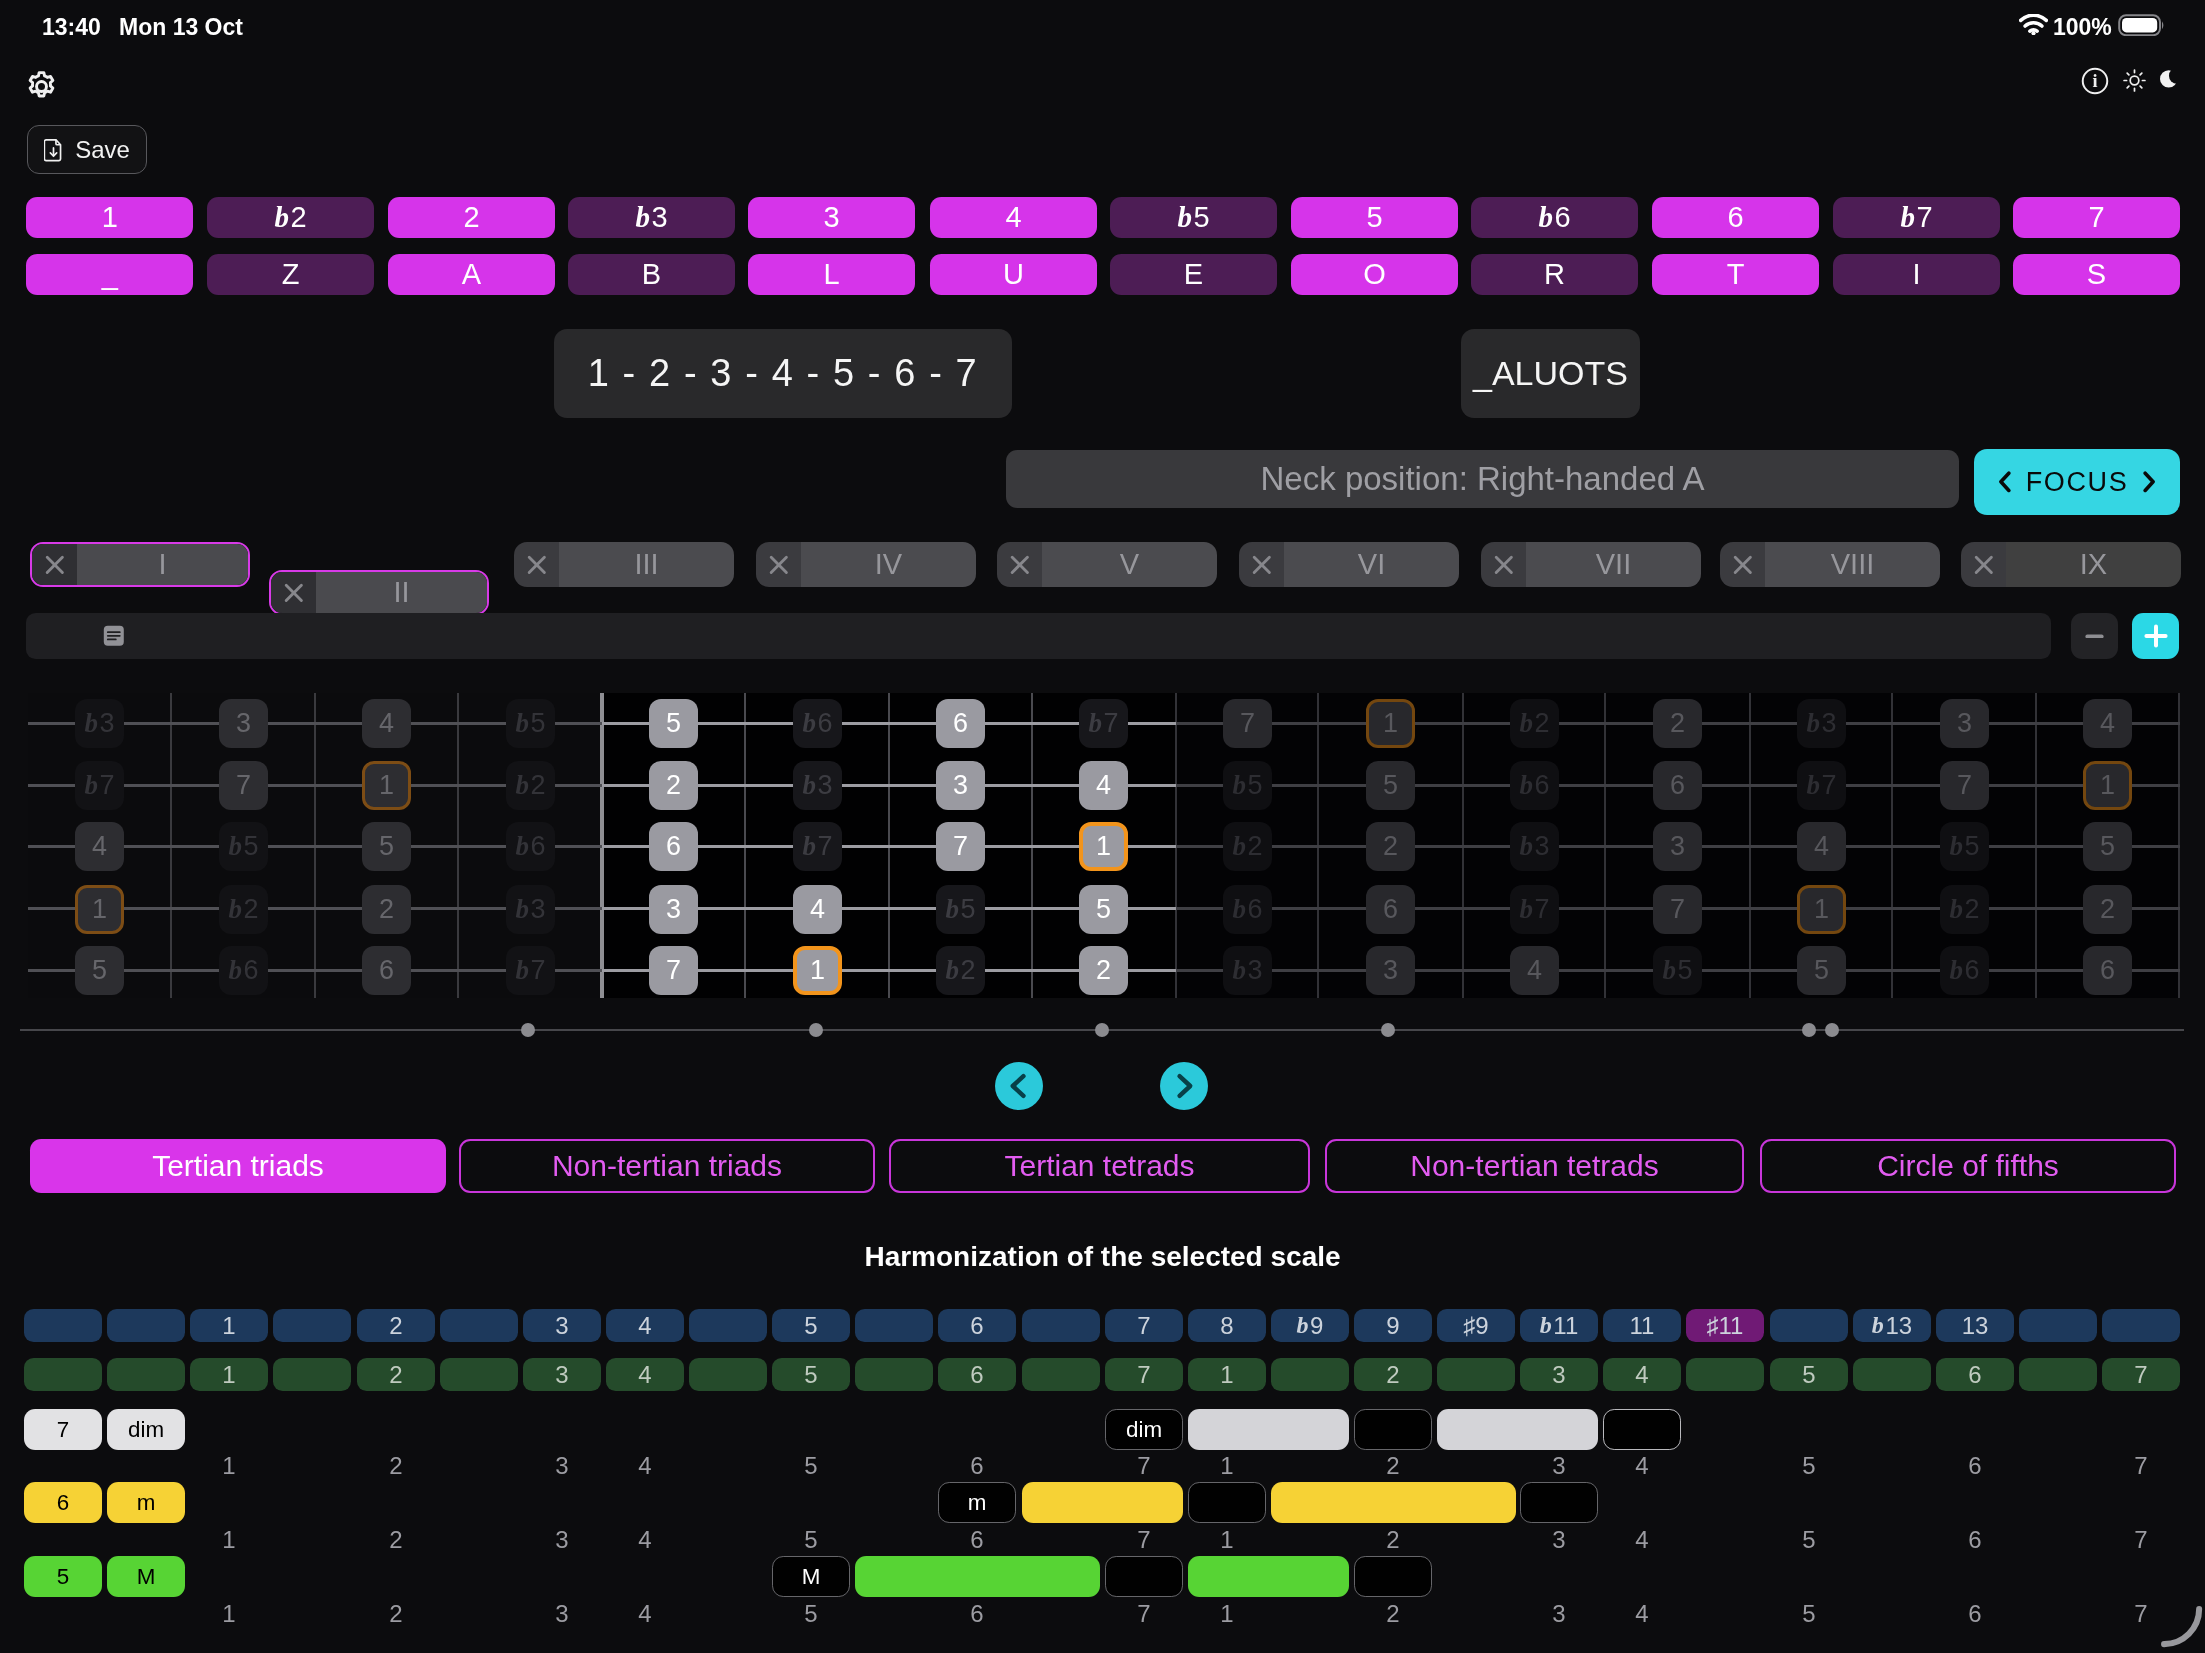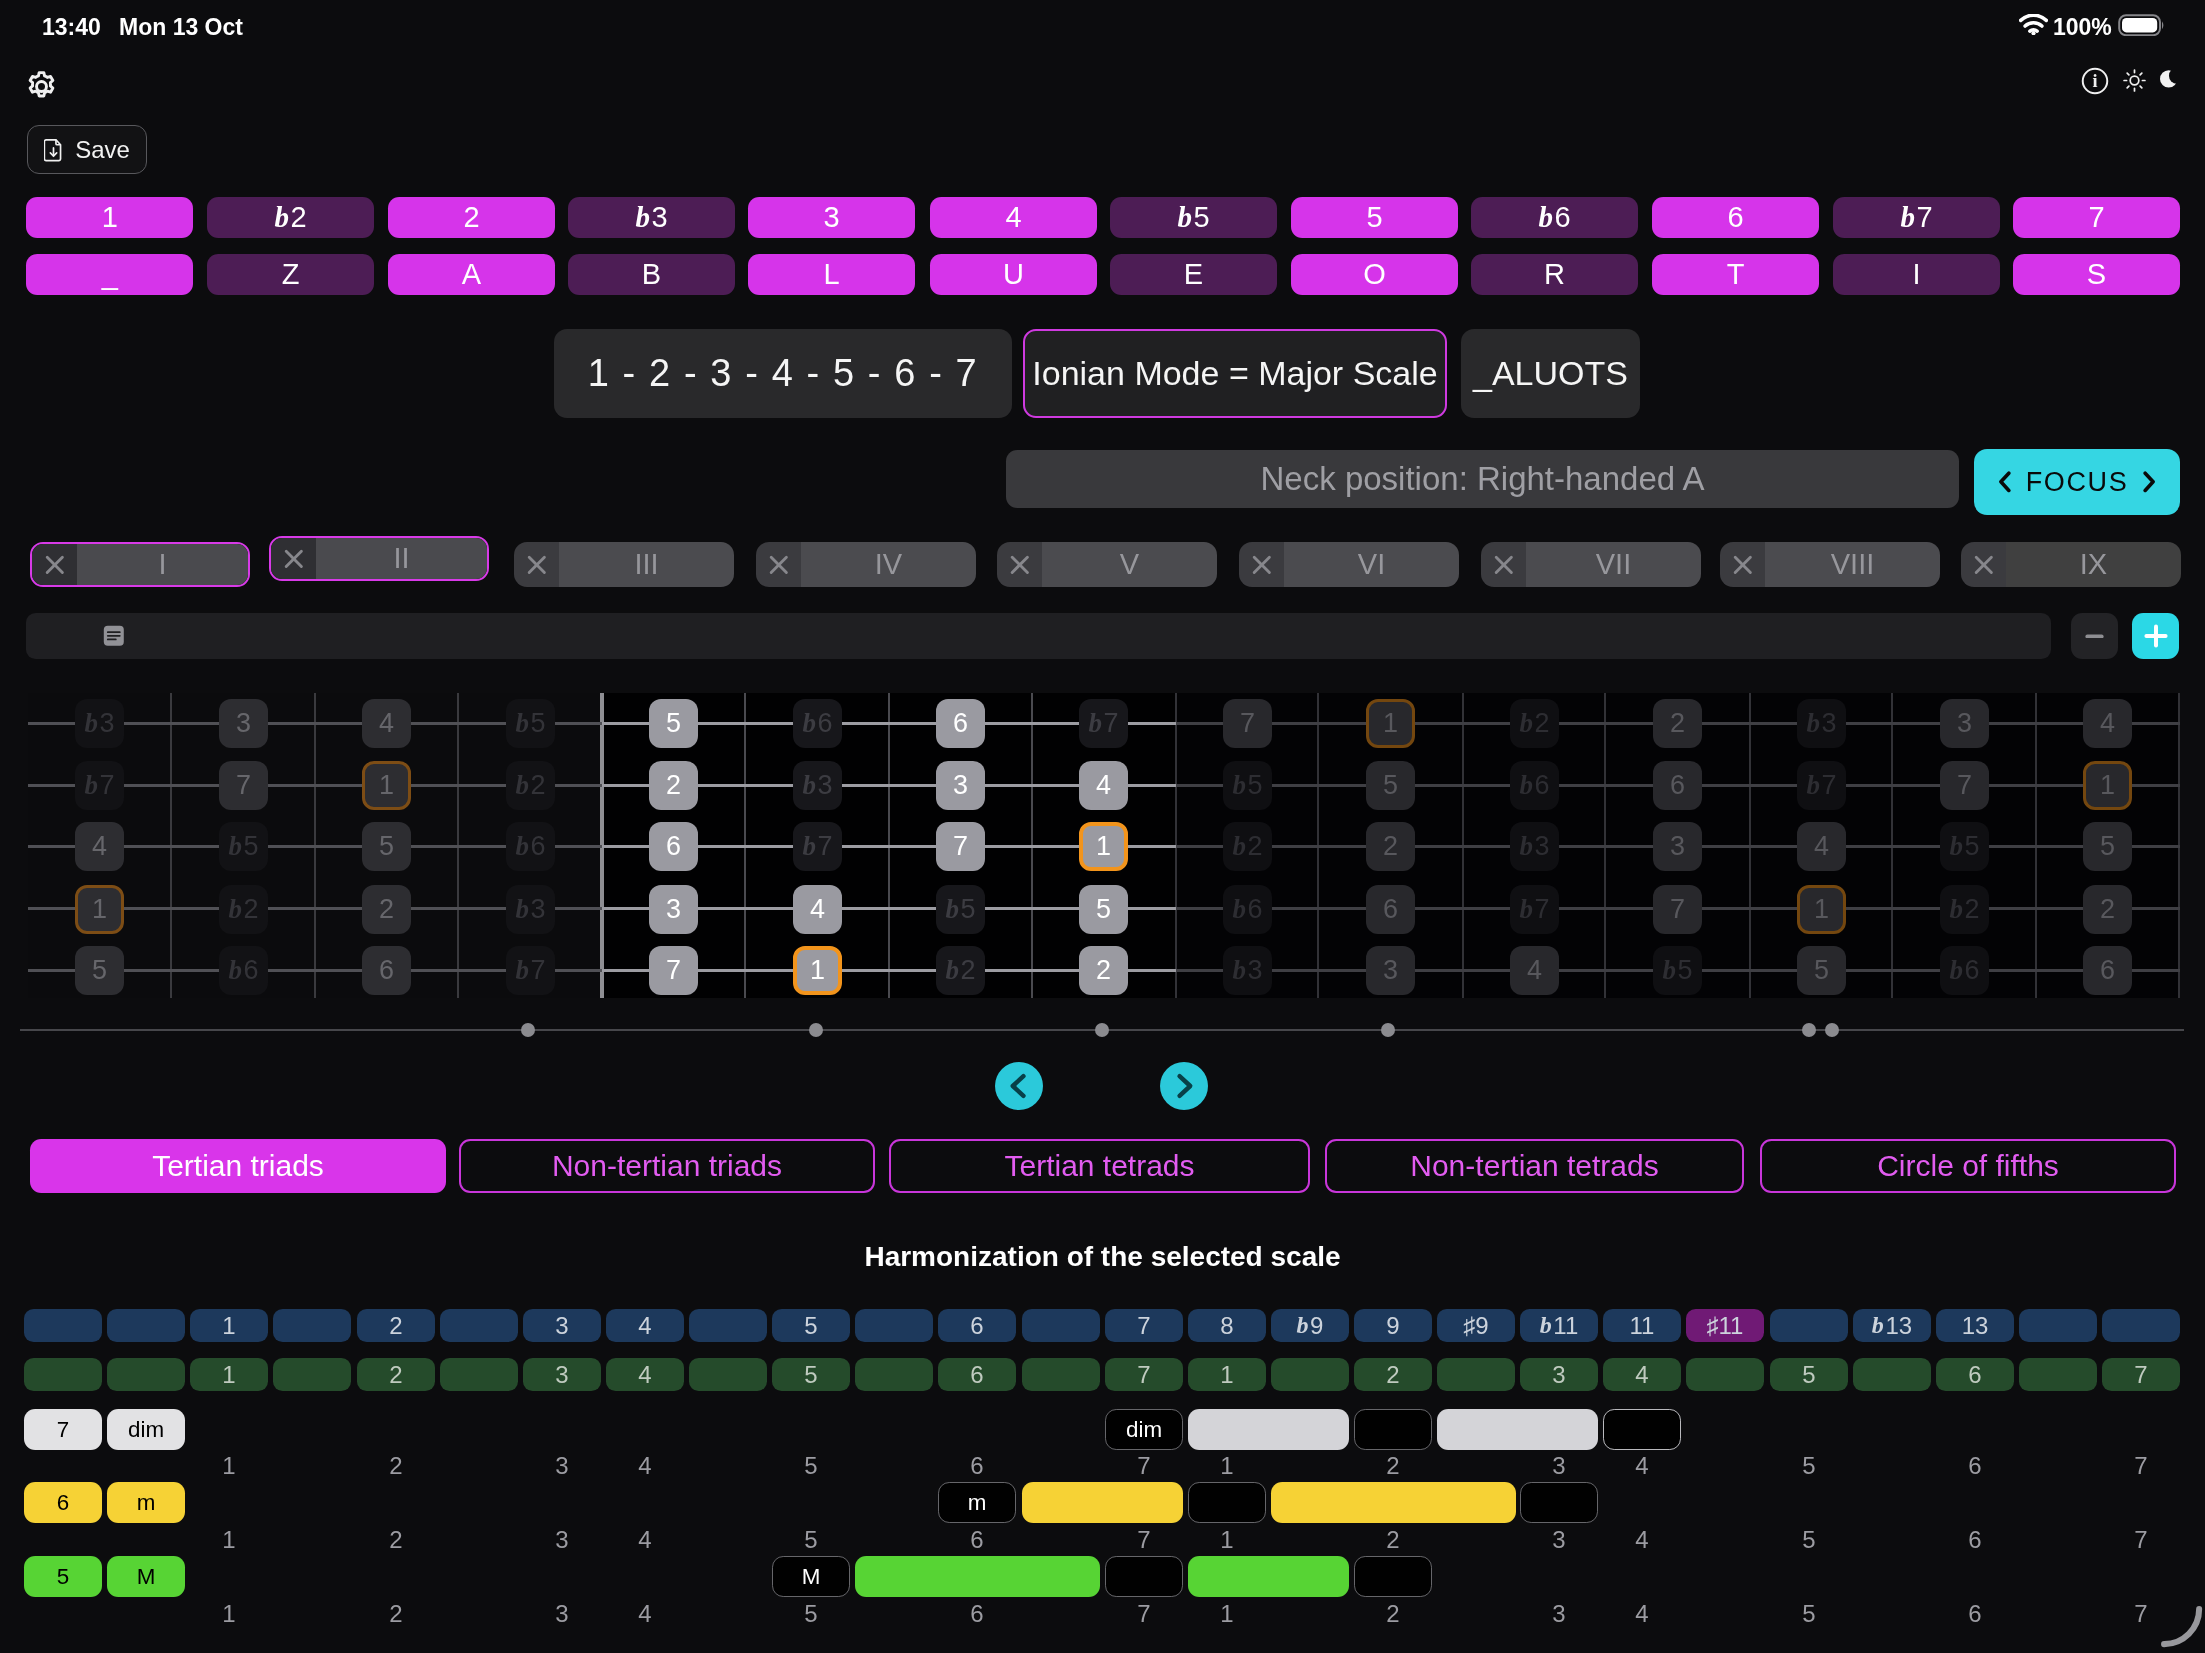--- a/index.html
+++ b/index.html
@@ -108,21 +108,20 @@
 <div class="abs ctr notebtn dkp" style="left:568px;top:254px;width:167px;height:41px;">B</div>
 <div class="abs ctr notebtn mag" style="left:748px;top:254px;width:167px;height:41px;">L</div>
 <div class="abs ctr notebtn mag" style="left:930px;top:254px;width:167px;height:41px;">U</div>
 <div class="abs ctr notebtn dkp" style="left:1110px;top:254px;width:167px;height:41px;">E</div>
 <div class="abs ctr notebtn mag" style="left:1291px;top:254px;width:167px;height:41px;">O</div>
 <div class="abs ctr notebtn dkp" style="left:1471px;top:254px;width:167px;height:41px;">R</div>
 <div class="abs ctr notebtn mag" style="left:1652px;top:254px;width:167px;height:41px;">T</div>
 <div class="abs ctr notebtn dkp" style="left:1833px;top:254px;width:167px;height:41px;">I</div>
 <div class="abs ctr notebtn mag" style="left:2013px;top:254px;width:167px;height:41px;">S</div>
 <div class="abs ctr gbtn" style="left:554px;top:329px;width:458px;height:89px;font-size:38px;letter-spacing:1.6px;">1 - 2 - 3 - 4 - 5 - 6 - 7</div>
-<div class="abs ctr gbtn" style="left:1023px;top:329px;width:424px;height:89px;background:#202022;border:2.4px solid #cf3ae0;font-size:34px;">Ionian Mode = Major Scale</div>
 <div class="abs ctr gbtn" style="left:1461px;top:329px;width:179px;height:89px;font-size:34px;">_ALUOTS</div>
 <div class="abs ctr tunbtn" style="left:1006px;top:450px;width:953px;height:58px;">Neck position: Right-handed A</div>
 <div class="abs ctr" style="left:1974px;top:449px;width:206px;height:66px;background:#35d6e3;border-radius:13px;">
 <svg width="13" height="21.6" viewBox="0 0 18 30" style="margin-right:14.4px;">
         <path d="M15 3 L4 15 L15 27" stroke="#0a0a0a" stroke-width="5" fill="none" stroke-linecap="round" stroke-linejoin="round"></path>
       </svg>
 <span style="font-size:27px;font-weight:500;color:#0a0a0a;letter-spacing:1.6px;">FOCUS</span>
 <svg width="13" height="21.6" viewBox="0 0 18 30" style="margin-left:14.4px;">
         <path d="M3 3 L14 15 L3 27" stroke="#0a0a0a" stroke-width="5" fill="none" stroke-linecap="round" stroke-linejoin="round"></path>
       </svg>
@@ -131,21 +130,21 @@
 <div class="tabx" style="background:#2f2f33;">
         <svg width="21.6" height="21.6" viewBox="0 0 27 27">
           <g stroke="#87878c" stroke-width="3.6" stroke-linecap="round">
             <line x1="4" y1="4" x2="23" y2="23"></line>
             <line x1="23" y1="4" x2="4" y2="23"></line>
           </g>
         </svg>
       </div>
 <div class="tabr" style="background:#4a4a4e;">I</div>
     </div>
-<div class="abs tab" style="left:269px;top:536px;width:220px;height:45px;border:2.4px solid #d83ae8;">
+<div class="abs tab" style="left:269px;top:570px;width:220px;height:45px;border:2.4px solid #d83ae8;">
 <div class="tabx" style="background:#2f2f33;">
         <svg width="21.6" height="21.6" viewBox="0 0 27 27">
           <g stroke="#87878c" stroke-width="3.6" stroke-linecap="round">
             <line x1="4" y1="4" x2="23" y2="23"></line>
             <line x1="23" y1="4" x2="4" y2="23"></line>
           </g>
         </svg>
       </div>
 <div class="tabr" style="background:#4a4a4e;">II</div>
     </div>

